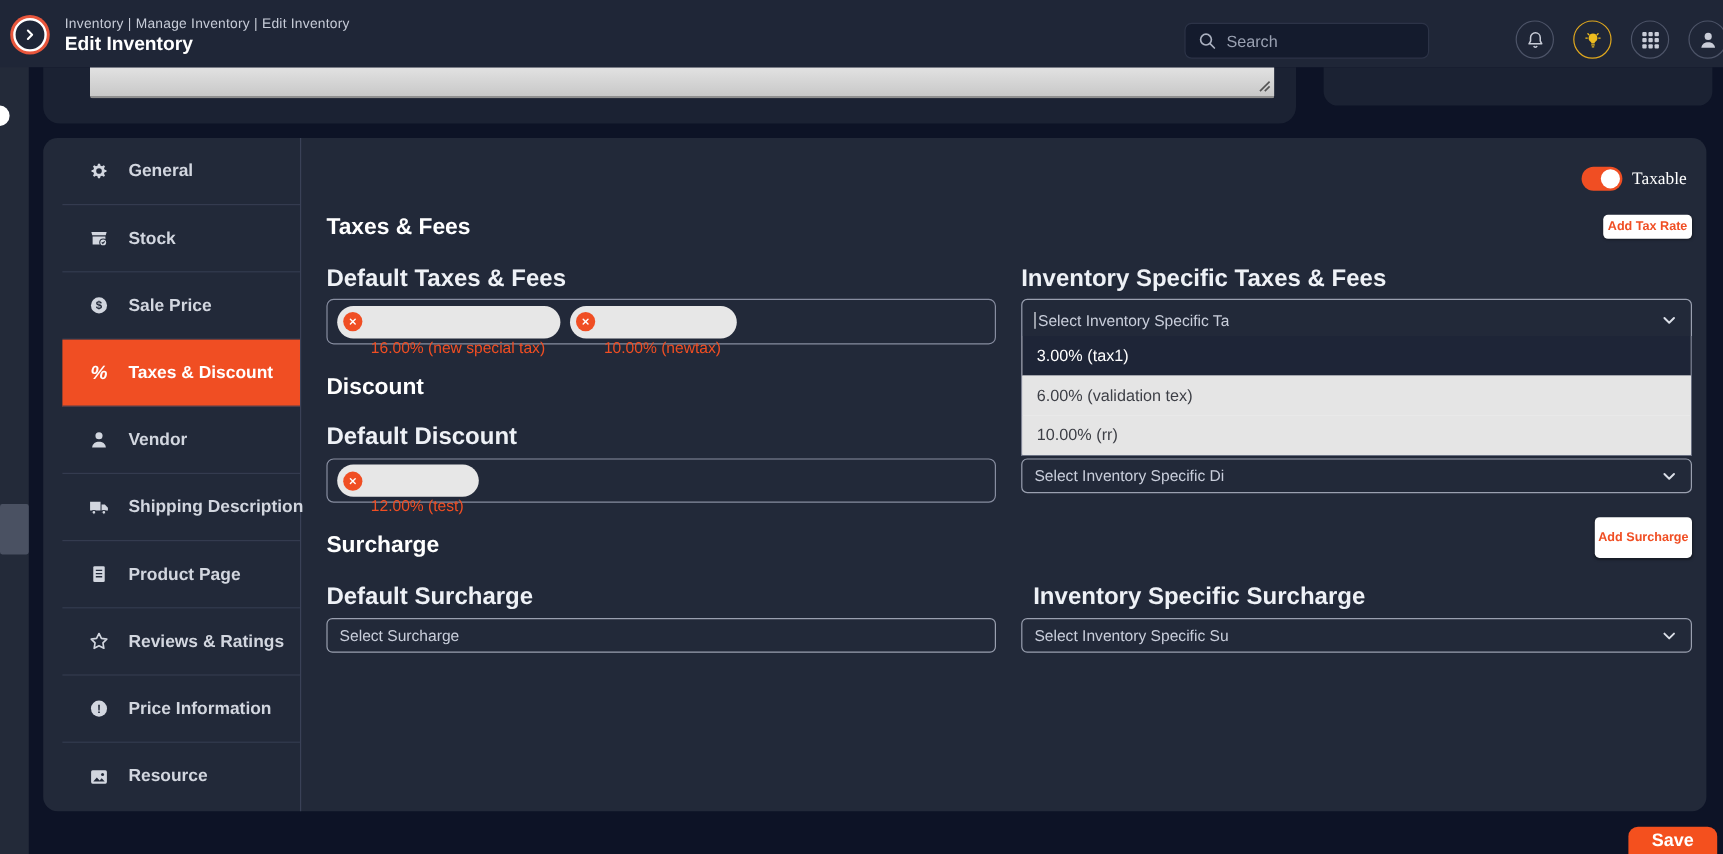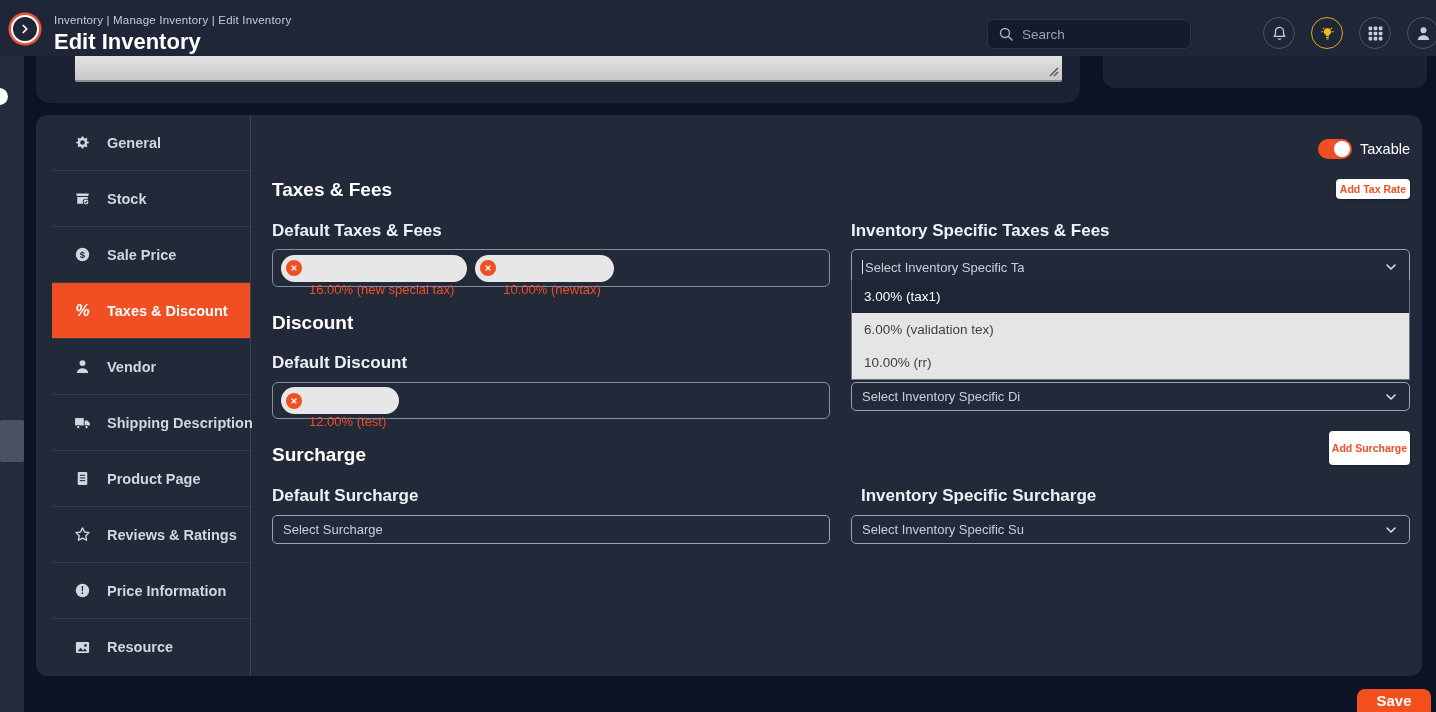--- a/index.html
+++ b/index.html
@@ -19,21 +19,21 @@
   .fragA{position:absolute;left:36px;top:56px;width:1044px;height:47px;background:var(--panel-bg);border-radius:0 0 14px 14px;}
   .remnant{position:absolute;left:39px;top:0;width:987px;height:26px;background:linear-gradient(#e2e2e2,#c8c8c8);border-bottom:2px solid #8f8f8f;border-radius:0 0 2px 2px;}
   .grip{position:absolute;right:3px;bottom:3px;width:13px;height:13px;}
   .fragB{position:absolute;left:1103px;top:56px;width:324px;height:32px;background:var(--panel-bg);border-radius:0 0 12px 12px;}
 
   
   .header{position:absolute;left:0;top:0;width:1436px;height:56px;background:var(--header-bg);}
   .back-btn{position:absolute;left:11px;top:15px;width:28px;height:28px;border-radius:50%;background:var(--header-bg);
     border:2px solid #fff;box-shadow:0 0 0 2.5px #e8563c;display:flex;align-items:center;justify-content:center;cursor:pointer;}
   .crumbs{position:absolute;left:54px;top:14px;font-size:11.5px;color:#c6cbd7;letter-spacing:.2px;}
-  .page-title{position:absolute;left:54px;top:29px;font-size:22px;font-weight:bold;color:#fff;}
+  .page-title{position:absolute;left:54px;top:29px;font-size:16px;font-weight:bold;color:#fff;}
   .search{position:absolute;left:987px;top:19px;width:204px;height:30px;background:#141b2d;border:1px solid #2c3347;border-radius:6px;display:flex;align-items:center;padding:0 10px;gap:8px;justify-content:space-between;}
   .search svg{width:16px;height:16px;color:#aab0bf;flex:none;}
   .search input{flex:1;background:transparent;border:none;outline:none;color:#d7dbe4;font-size:13.5px;}
   .search input::placeholder{color:#9aa1b2;}
   .hicon{position:absolute;top:17px;width:32px;height:32px;border-radius:50%;border:1px solid #4d5468;color:#c9cdd8;display:flex;align-items:center;justify-content:center;cursor:pointer;background:transparent;}
   .hicon svg{width:17px;height:17px;}
   .hicon.lit{border:1.5px solid #e0a81e;color:#eebc1f;}
 
   
   .card{position:absolute;left:36px;top:115px;width:1386px;height:561px;background:var(--card-bg);border-radius:12px;}
@@ -43,24 +43,24 @@
   .side-item{height:56px;display:flex;align-items:center;gap:16px;padding-left:22px;border-bottom:1px solid #343b4f;color:#d2d6df;cursor:pointer;}
   .side-item:last-child{border-bottom:none;}
   .side-item.active{background:var(--accent);color:#fff;}
   .side-icon{width:17px;height:17px;flex:none;display:flex;}
   .side-icon svg{width:17px;height:17px;}
   .side-label{font-size:14.5px;font-weight:bold;white-space:nowrap;}
 
   
   .abs{position:absolute;}
   .h2{font-size:19px;font-weight:bold;color:#fff;}
-  .lbl{font-size:17px;font-weight:bold;color:#eef1f6;}
+  .lbl{font-size:20px;font-weight:bold;color:#eef1f6;}
   .toggle{position:absolute;left:1282px;top:24px;width:34px;height:20px;border-radius:10px;background:var(--accent);cursor:pointer;}
   .toggle .knob{position:absolute;right:2px;top:2px;width:16px;height:16px;border-radius:50%;background:#fff;}
-  .toggle-label{position:absolute;left:1324px;top:26px;font-size:14.5px;color:#fff;}
+  .toggle-label{position:absolute;left:1324px;top:26px;font-size:14.5px;color:#fff;font-family:Liberation Serif, serif;}
   .mini-btn{position:absolute;background:#fff;color:var(--accent);font-weight:bold;font-size:10.5px;border:none;border-radius:4px;cursor:pointer;display:flex;align-items:center;justify-content:center;box-shadow:0 1px 2px rgba(0,0,0,.35);}
   .chipbox{position:absolute;border:1px solid #878da0;border-radius:6px;display:flex;align-items:center;gap:8px;padding:0 8px;}
   .chip{height:27px;background:var(--chip-bg);border-radius:14px;display:inline-flex;align-items:center;gap:7px;padding:0 13px 0 5px;}
   .chip-x{width:16px;height:16px;border-radius:50%;background:var(--accent);display:flex;align-items:center;justify-content:center;cursor:pointer;flex:none;}
   .chip-x svg{width:8px;height:8px;}
   .chip-label{font-size:13px;color:var(--accent);white-space:nowrap;margin-top:42px;}
   .combo{position:absolute;border:1px solid #9aa0b0;border-radius:5px;background:var(--card-bg);display:flex;align-items:center;padding:0 30px 0 10px;cursor:pointer;}
   .combo .ph{font-size:13px;color:#c9cedb;white-space:nowrap;overflow:hidden;}
   .combo .caret{position:absolute;right:10px;top:50%;margin-top:-8px;width:16px;height:16px;color:#dbdfe8;}
   .cursor{display:inline-block;width:1px;height:14px;background:#e6e9f0;margin-right:2px;vertical-align:middle;}

